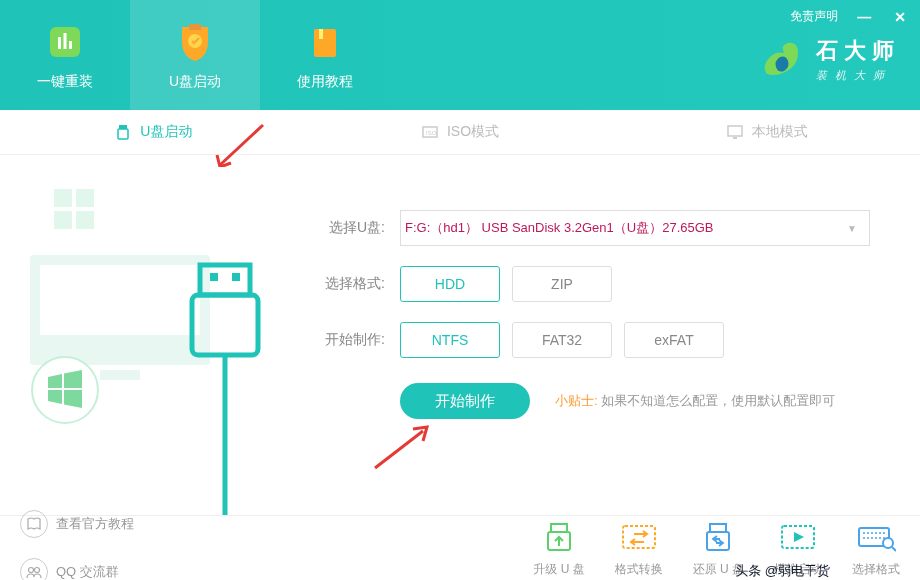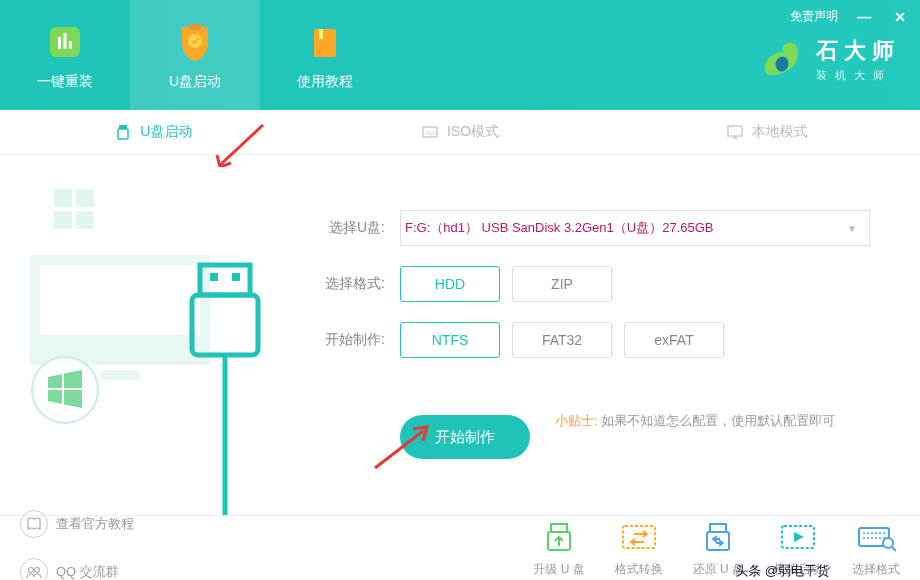--- a/index.html
+++ b/index.html
@@ -10,39 +10,39 @@
     .win-btn { color: #fff; cursor: pointer; font-size: 14px; font-weight: bold; padding: 0 4px; }
     
     .nav-item { width: 130px; display: flex; flex-direction: column; align-items: center; justify-content: center; color: #fff; cursor: pointer; gap: 8px; }
     .nav-item.active { background: rgba(255,255,255,0.15); }
     .nav-icon { width: 45px; height: 45px; display: flex; align-items: center; justify-content: center; }
     .nav-label { font-size: 14px; }
     
     .brand { position: absolute; right: 20px; top: 35px; display: flex; align-items: center; gap: 12px; }
     .brand-text { color: #fff; }
     .brand-name { font-size: 22px; font-weight: bold; letter-spacing: 6px; }
-    .brand-sub { font-size: 11px; letter-spacing: 8px; opacity: 0.85; margin-top: 2px; }
+    .brand-sub { font-size: 11px; letter-spacing: 8px; opacity: 0.85; margin-top: 2px; font-style: italic; }
     
     .tabs { height: 45px; display: flex; border-bottom: 1px solid #eee; }
     .tab { flex: 1; display: flex; align-items: center; justify-content: center; gap: 8px; color: #bbb; font-size: 14px; cursor: pointer; }
     .tab.active { color: #1fc3b8; }
     
     .main-content { display: flex; height: 360px; }
     .left-panel { width: 280px; position: relative; }
     .right-panel { flex: 1; padding: 55px 30px 0 30px; }
     
     .form-row { display: flex; align-items: center; margin-bottom: 20px; }
     .form-label { width: 75px; color: #888; font-size: 14px; text-align: right; margin-right: 15px; }
     .select-box { flex: 1; max-width: 470px; height: 36px; border: 1px solid #ddd; display: flex; align-items: center; padding: 0 4px; color: #be185d; font-size: 13px; cursor: pointer; position: relative; }
     .select-box::after { content: "▼"; position: absolute; right: 12px; color: #bbb; font-size: 10px; }
     
     .option-btn { width: 100px; height: 36px; border: 1px solid #ddd; display: flex; align-items: center; justify-content: center; color: #888; font-size: 14px; margin-right: 12px; cursor: pointer; border-radius: 3px; }
     .option-btn.selected { border-color: #1fc3b8; color: #1fc3b8; }
     
-    .start-btn { width: 130px; height: 44px; background: #1fc3b8; color: #fff; border-radius: 22px; display: flex; align-items: center; justify-content: center; font-size: 15px; cursor: pointer; margin-left: 90px; margin-top: 32px; }
+    .start-btn { width: 130px; height: 36px; background: #1fc3b8; color: #fff; border-radius: 22px; display: flex; align-items: center; justify-content: center; font-size: 15px; cursor: pointer; margin-left: 90px; }
     .tip { display: inline; margin-left: 25px; font-size: 13px; }
     .tip-label { color: #ff9933; }
     .tip-text { color: #999; }
     
     .bottom-bar { height: 65px; border-top: 1px solid #eee; display: flex; align-items: center; padding: 0 20px; }
     .bottom-left { display: flex; gap: 20px; flex-direction: column; }
     .bottom-link { display: flex; align-items: center; gap: 8px; color: #999; font-size: 13px; cursor: pointer; }
     .bottom-link-icon { width: 28px; height: 28px; border: 1.5px solid #ccc; border-radius: 50%; display: flex; align-items: center; justify-content: center; }
     
     .bottom-right { margin-left: auto; display: flex; gap: 30px; }

